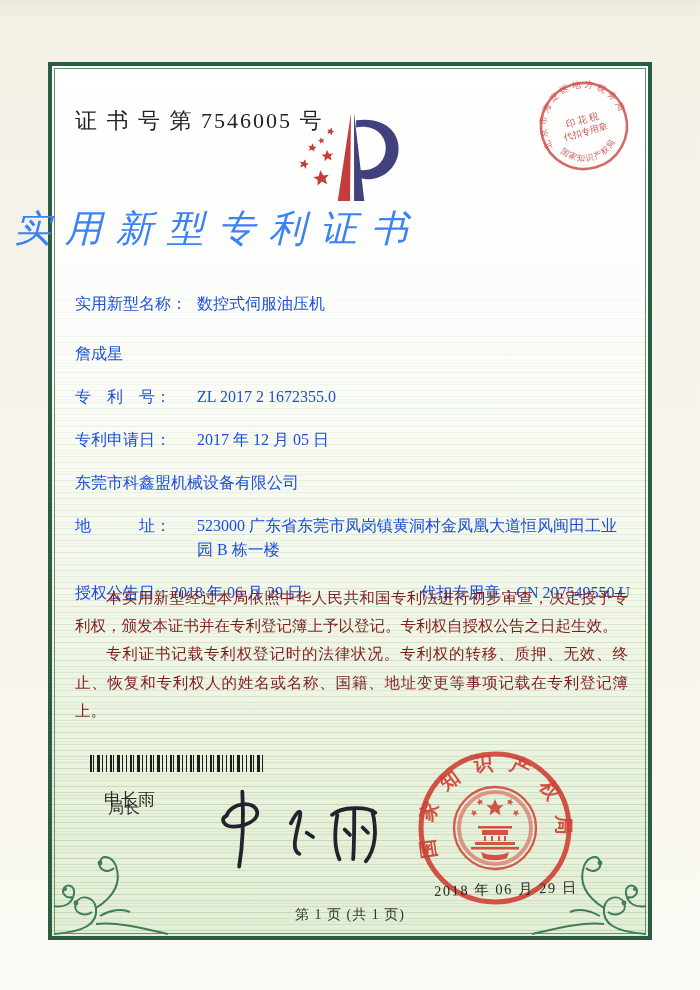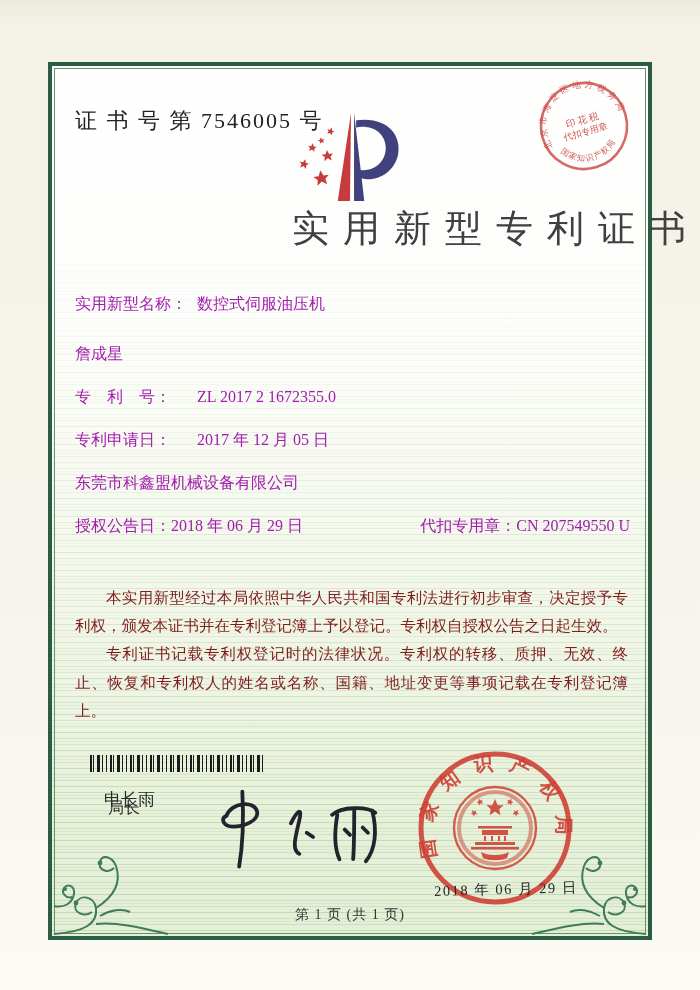--- a/index.html
+++ b/index.html
@@ -13,23 +13,23 @@
     border:4px solid #2b5d45;box-sizing:border-box;
     background:
       linear-gradient(180deg,rgba(255,255,255,.96) 0%,rgba(255,255,255,.88) 22%,rgba(255,255,255,.45) 52%,rgba(255,255,255,.05) 85%),
       repeating-linear-gradient(180deg,rgba(110,165,110,.22) 0 1px,rgba(255,255,255,0) 1px 6px),
       repeating-linear-gradient(180deg,rgba(110,165,110,.12) 0 1px,rgba(255,255,255,0) 1px 9px),
       linear-gradient(180deg,#fbfbf4 0%,#eef4e0 55%,#e3eed4 100%);
   }
   .frame::after{content:"";position:absolute;inset:2px;border:1px solid #62936f;pointer-events:none;}
   .abs{position:absolute;}
   .cert-no{left:75px;top:106px;font-size:22px;color:#222;letter-spacing:2px;}
-  .title{left:0;right:0;top:204px;text-align:right;font-size:37px;color:#404040;
-         letter-spacing:14px;text-indent:14px;font-weight:500;}
-  .fields{left:75px;top:292px;right:70px;font-size:16px;color:#a21caf;}
+  .title{left:0;right:0;top:204px;text-align:left;font-size:37px;color:#3b82f6;
+         letter-spacing:14px;text-indent:14px;font-weight:500;font-style:italic;}
+  .fields{left:75px;top:292px;right:70px;font-size:16px;color:#1d4ed8;}
   .frow{display:flex;margin-bottom:19px;line-height:24px;}
   .frow.first{margin-bottom:26px;}
   .flabel{width:122px;flex:0 0 122px;}
   .fvalue{flex:1;}
   .grant-row{display:flex;justify-content:space-between;margin-top:3px;line-height:24px;}
   .gpair{display:flex;}
   .paras{left:75px;top:584px;right:72px;font-size:15.5px;line-height:1.82;color:#7f1d1d;
          text-align:justify;}
   .paras p{margin:0;text-indent:2em;}
   .barcode{left:90px;top:755px;width:176px;height:17px;
@@ -107,20 +107,24 @@
     <span class="flabel">专　利　号：</span>
     <span class="fvalue">ZL 2017 2 1672355.0</span>
   </div>
   <div class="frow">
     <span class="flabel">专利申请日：</span>
     <span class="fvalue">2017 年 12 月 05 日</span>
   </div>
   <div class="frow">
     <span class="fvalue">东莞市科鑫盟机械设备有限公司</span>
   </div>
+  <div class="frow">
+    <span class="flabel">地　　　址：</span>
+    <span class="fvalue" style="max-width:432px;">523000 广东省东莞市凤岗镇黄洞村金凤凰大道恒风闽田工业园 B 栋一楼</span>
+  </div>
   <div class="grant-row">
     <span class="gpair">
       <span>授权公告日：</span>
       <span>2018 年 06 月 29 日</span>
     </span>
     <span class="gpair">
       <span>代扣专用章：</span>
       <span>CN 207549550 U</span>
     </span>
   </div>

